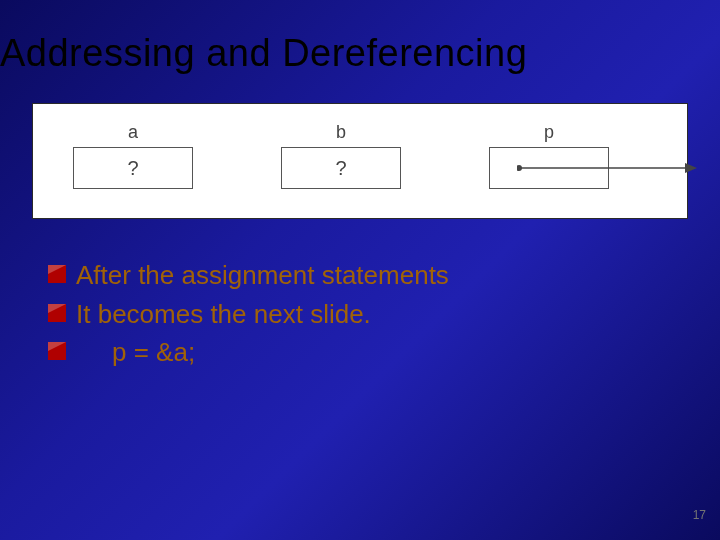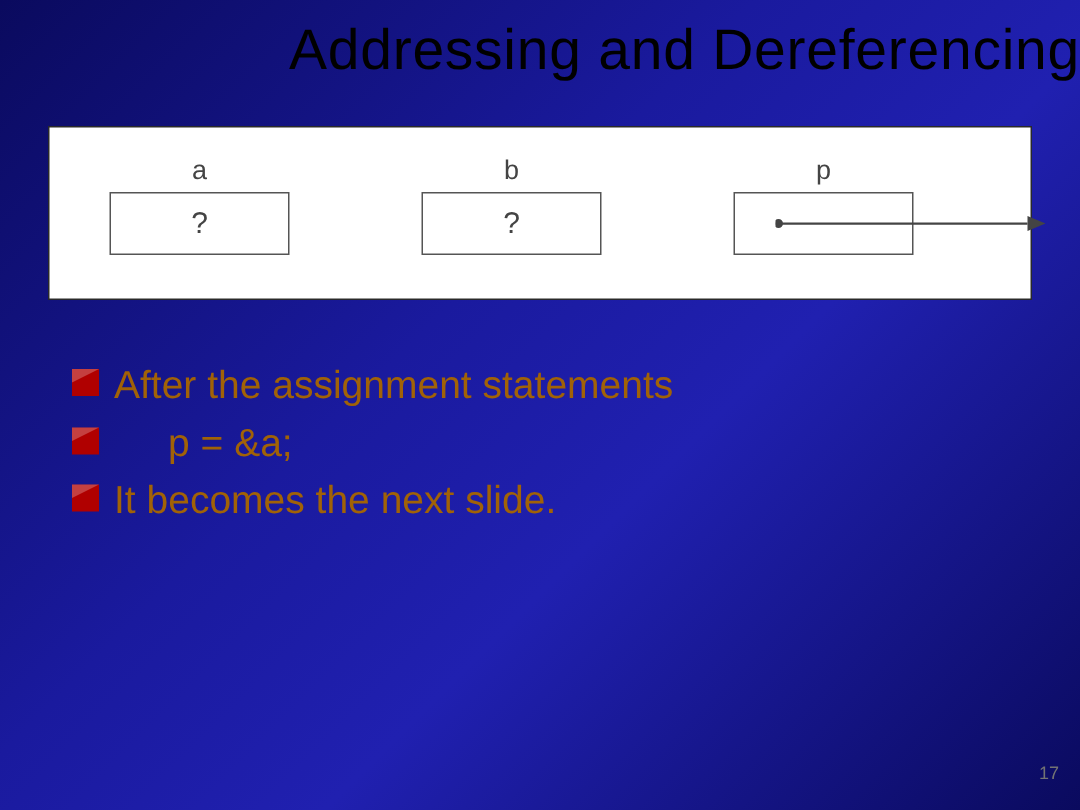--- a/index.html
+++ b/index.html
@@ -7,22 +7,22 @@
   body {
     background: linear-gradient(135deg, #0a0a5e 0%, #1a1a9e 40%, #2020b0 60%, #0a0a5e 100%);
     font-family: Arial, Helvetica, sans-serif;
     position: relative;
     color: #fff;
   }
   .title {
     color: #000;
     font-size: 38px;
     font-weight: 400;
-    text-align: right;
-    padding-top: 13px;
+    text-align: left;
+    padding-top: 32px;
     letter-spacing: 0.5px;
   }
   .diagram {
     background: #fff;
     margin: 28px 32px 0 32px;
     height: 116px;
     position: relative;
     border: 1px solid #2a2a2a;
   }
   .dcell {
@@ -121,21 +121,21 @@
   </svg>
 </div>
 
 <div class="bullets">
   <div class="bline">
     <div class="bmark"></div>
     <div class="btext">After the assignment statements</div>
   </div>
   <div class="bline">
     <div class="bmark"></div>
-    <div class="btext indent">p  =  &amp;a;</div>
+    <div class="btext">It becomes the next slide.</div>
   </div>
   <div class="bline">
     <div class="bmark"></div>
-    <div class="btext">It becomes the next slide.</div>
+    <div class="btext indent">p  =  &amp;a;</div>
   </div>
 </div>
 
 <div class="pagenum">17</div>
 
 </body></html>

